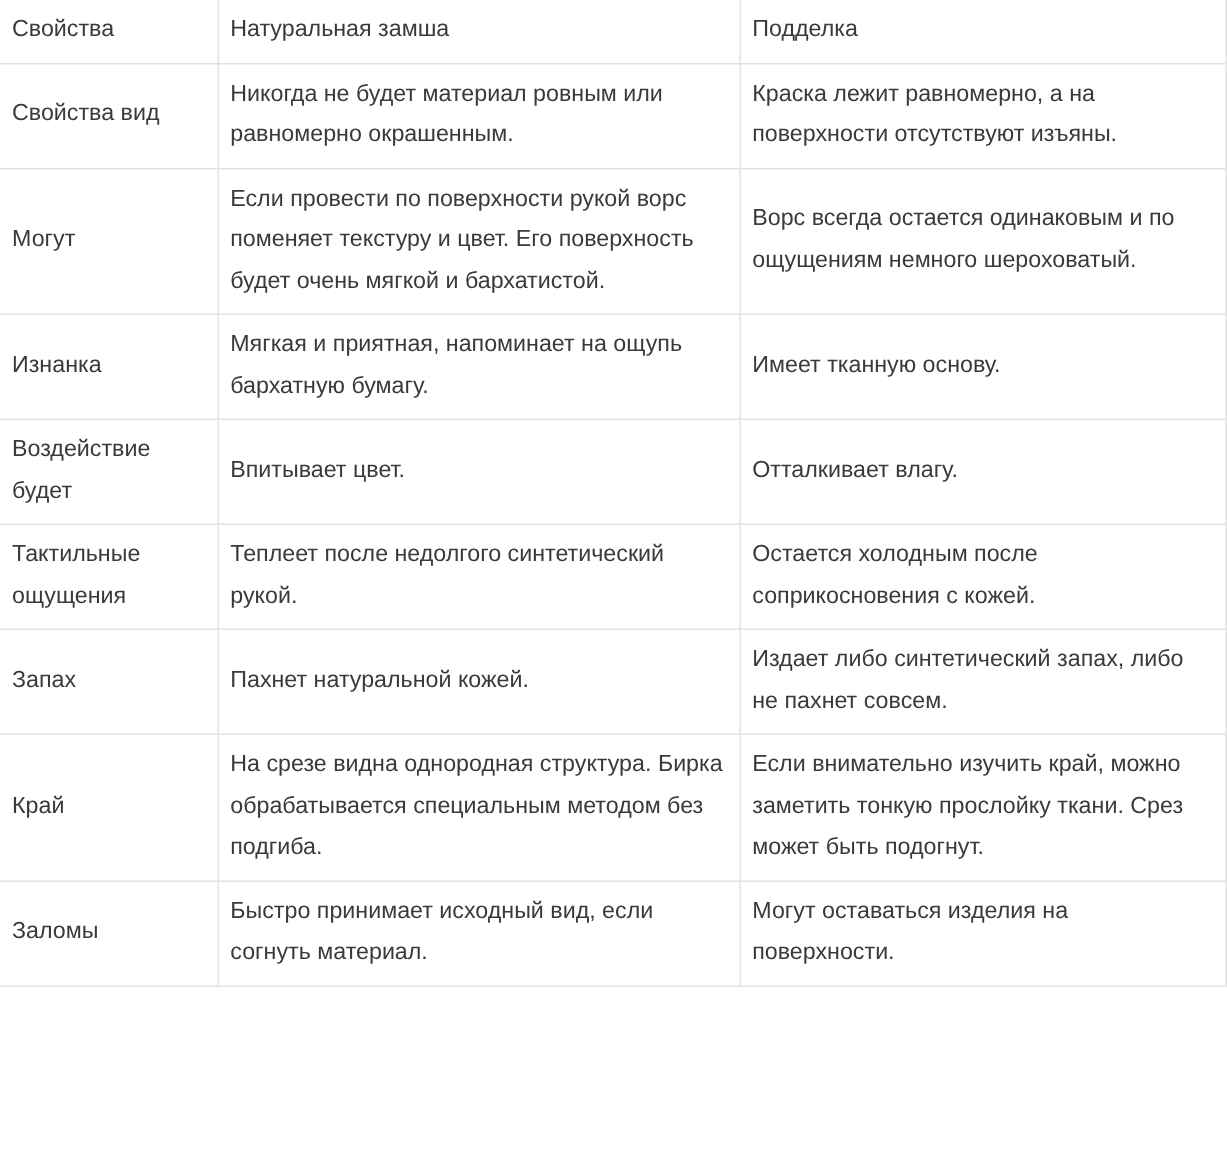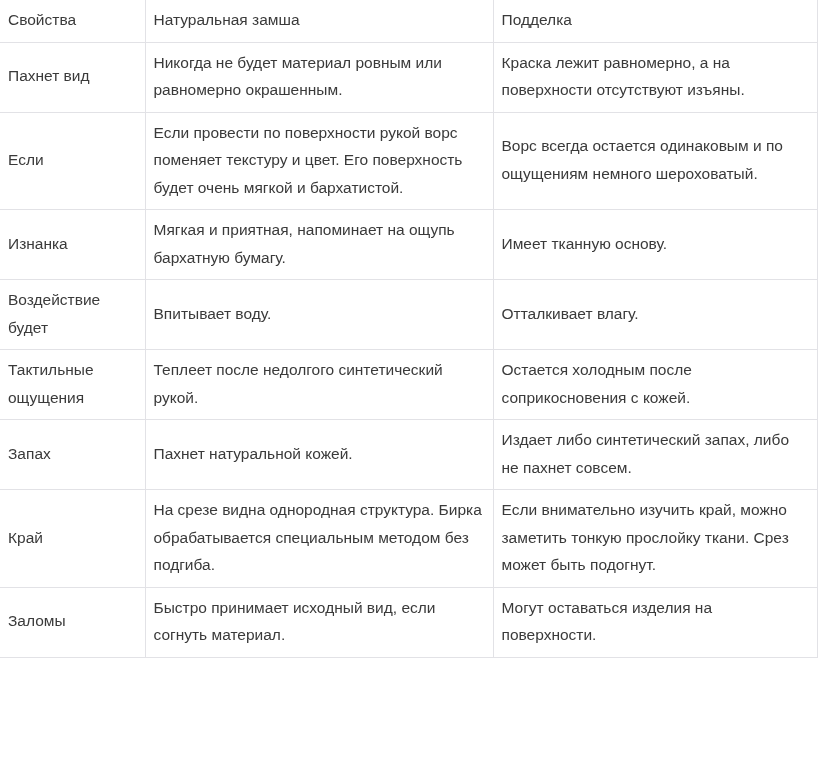--- a/index.html
+++ b/index.html
@@ -38,37 +38,37 @@
       <col class="c2">
       <col class="c3">
     </colgroup>
   <tbody>
     <tr class="header">
       <td>Свойства</td>
       <td>Натуральная замша</td>
       <td>Подделка</td>
     </tr>
     <tr>
-      <td>Пахнет вид</td>
+      <td>Свойства вид</td>
       <td>Никогда не будет материал ровным или равномерно окрашенным.</td>
       <td>Краска лежит равномерно, а на поверхности отсутствуют изъяны.</td>
     </tr>
     <tr>
-      <td>Если</td>
+      <td>Могут</td>
       <td>Если провести по поверхности рукой ворс поменяет текстуру и цвет. Его поверхность будет очень мягкой и бархатистой.</td>
       <td>Ворс всегда остается одинаковым и по ощущениям немного шероховатый.</td>
     </tr>
     <tr>
       <td>Изнанка</td>
       <td>Мягкая и приятная, напоминает на ощупь бархатную бумагу.</td>
       <td>Имеет тканную основу.</td>
     </tr>
     <tr>
       <td>Воздействие будет</td>
-      <td>Впитывает воду.</td>
+      <td>Впитывает цвет.</td>
       <td>Отталкивает влагу.</td>
     </tr>
     <tr>
       <td>Тактильные ощущения</td>
       <td>Теплеет после недолгого синтетический рукой.</td>
       <td>Остается холодным после соприкосновения с кожей.</td>
     </tr>
     <tr>
       <td>Запах</td>
       <td>Пахнет натуральной кожей.</td>

